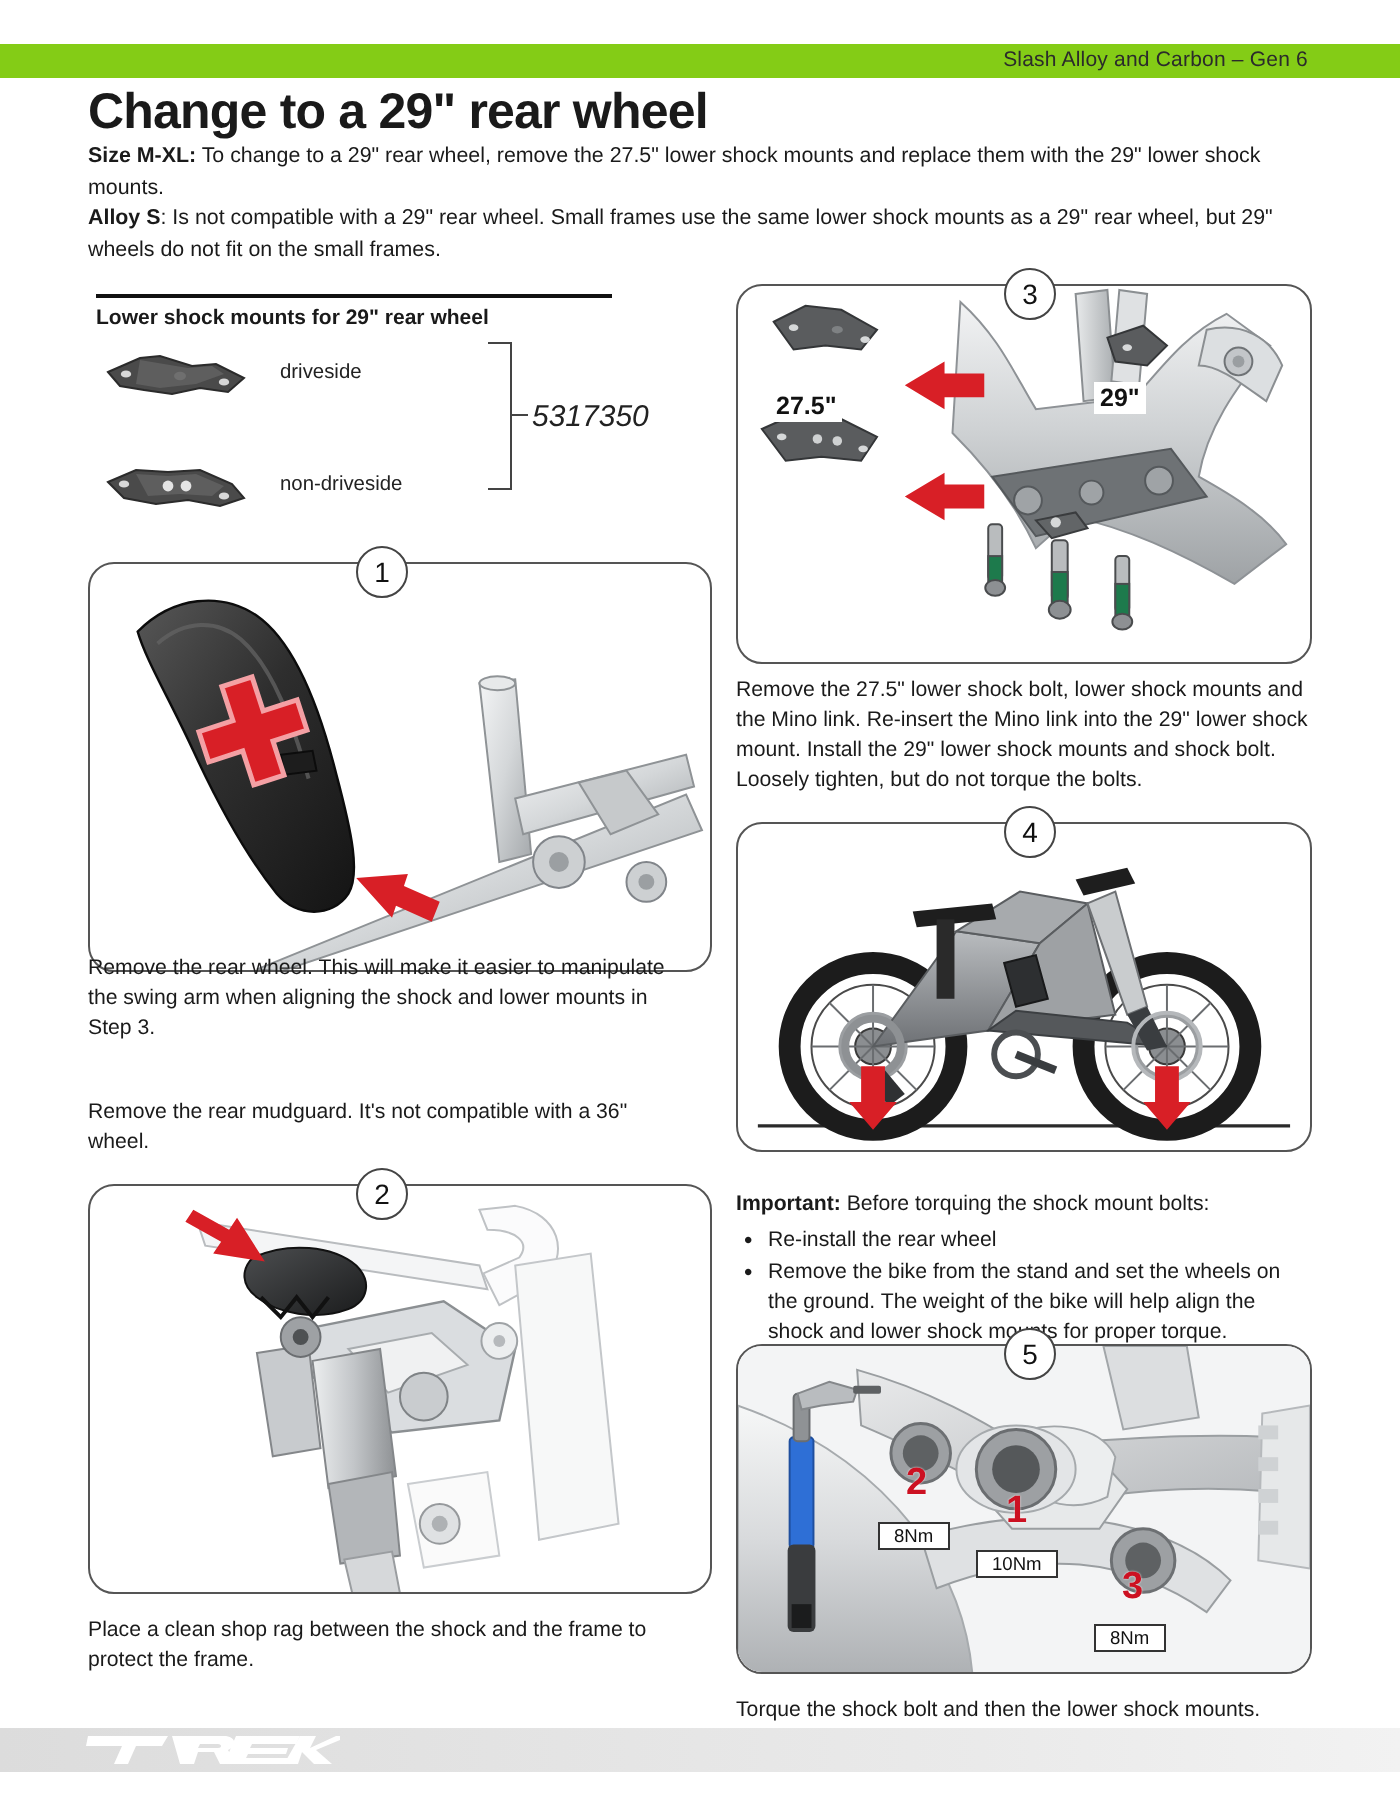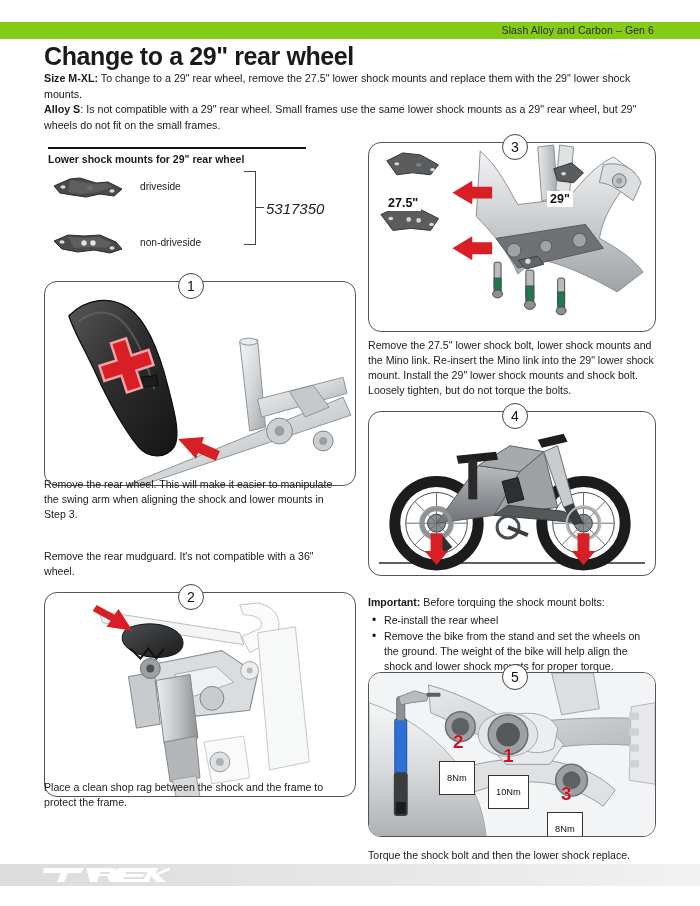--- a/index.html
+++ b/index.html
@@ -97,21 +97,21 @@
     position: absolute; background: #fff;
     font-weight: bold; font-size: 12.5px; color: #111;
     padding: 1px 3px; z-index: 12;
   }
   .torque-num {
     position: absolute; color: #cc1122; font-weight: bold;
     font-size: 19px; z-index: 13; text-shadow: 0 0 1px #fff;
   }
   .torque-box {
     position: absolute; background: #fff; border: 1px solid #333;
-    font-size: 9.3px; color: #111; padding: 11px 7px; z-index: 13;
+    font-size: 9.3px; color: #111; padding: 1px 7px; z-index: 13;
   }
 
   
   .footer-band {
     position: absolute; left: 0; top: 864px; width: 700px; height: 22px;
     background: linear-gradient(90deg, #dcdcdc 0%, #e2e2e2 30%, #eaeaea 70%, #f2f2f2 100%);
   }
 </style>
 </head>
 <body>
@@ -398,21 +398,21 @@
 
     <path d="M82 36 C100 28 122 30 134 40 C142 48 140 58 130 62
              C114 68 94 64 84 56 C76 50 76 42 82 36 Z" fill="url(#g2r)" stroke="#111" stroke-width="1"></path>
     <path d="M86 56 L96 66 L104 56 L112 66 L120 56" fill="none" stroke="#111" stroke-width="2"></path>
 
     <path d="M48 18 L66 28 L62 34 L88 38 L74 16 L70 22 L52 12 Z" fill="#d81f26"></path>
   </svg>
 </div>
 <div class="step-badge" style="left:178px; top:584px;">2</div>
 
-<p class="caption" style="left:44px; top:780px; width:300px;">Place a clean shop rag between the shock and the frame to protect the frame.</p>
+<p class="caption" style="left:44px; top:808px; width:300px;">Place a clean shop rag between the shock and the frame to protect the frame.</p>
 
 <div class="panel" style="left:368px; top:672px; width:288px; height:165px;">
   <svg class="ill" viewBox="0 0 288 165">
     <defs>
       <linearGradient id="g5f" x1="0" y1="0" x2="0" y2="1">
         <stop offset="0" stop-color="#f6f7f7"></stop>
           <stop offset="0.5" stop-color="#d8dadc"></stop>
         <stop offset="1" stop-color="#aeb1b4"></stop>
       </linearGradient>
       <linearGradient id="g5d" x1="0" y1="0" x2="1" y2="1">
@@ -465,21 +465,21 @@
   <span class="torque-box" style="left:70px; top:88px;">8Nm</span>
 
   <span class="torque-num" style="left:134px; top:72px;">1</span>
   <span class="torque-box" style="left:119px; top:102px;text-align:center;">10Nm</span>
 
   <span class="torque-num" style="left:192px; top:110px;">3</span>
   <span class="torque-box" style="left:178px; top:139px;">8Nm</span>
 </div>
 <div class="step-badge" style="left:502px; top:664px;">5</div>
 
-<p class="caption" style="left:368px; top:848px; width:288px;">Torque the shock bolt and then the lower shock replace.</p>
+<p class="caption" style="left:368px; top:848px; width:288px;">Torque the shock bolt and then the lower shock mounts.</p>
 
 <div class="footer-band">
   <svg width="170" height="22" viewBox="0 0 170 22">
     <path d="M0 4 L150 4 L128 18 L0 18 Z" fill="#d9d9d9" opacity="0"></path>
     <g fill="#ffffff">
       <path d="M44 4 L84 4 L81 9 L68 9 L64 18 L57 18 L61 9 L43 9 Z"></path>
       <path d="M86 4 L112 4 C118 4 119 9 114 11 L118 18 L110 18 L107 12 L99 12 L97 18 L90 18 Z
                M100 8 L99 10 L109 10 C111 10 111 8 109 8 Z"></path>
       <path d="M118 4 L150 4 L148 8 L126 8 L125 10 L144 10 L143 13 L124 13 L123 15 L145 15 L143 18 L112 18 Z"></path>
       <path d="M150 4 L158 4 L155 10 L168 4 L170 4 L170 6 L158 11 L166 18 L157 18 L151 12 L149 18 L142 18 Z"></path>

